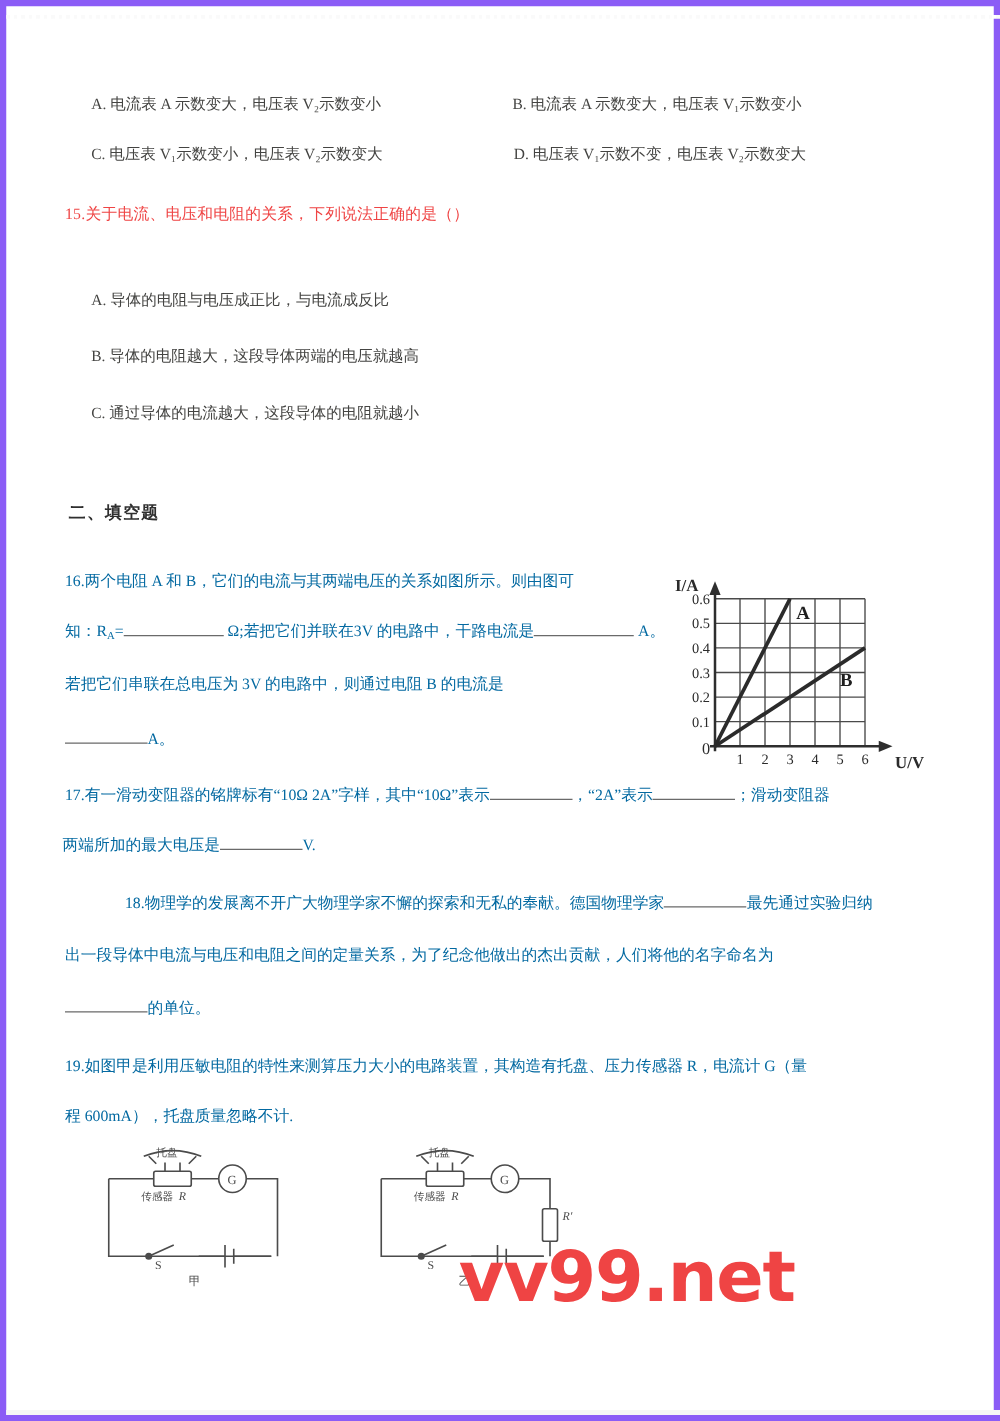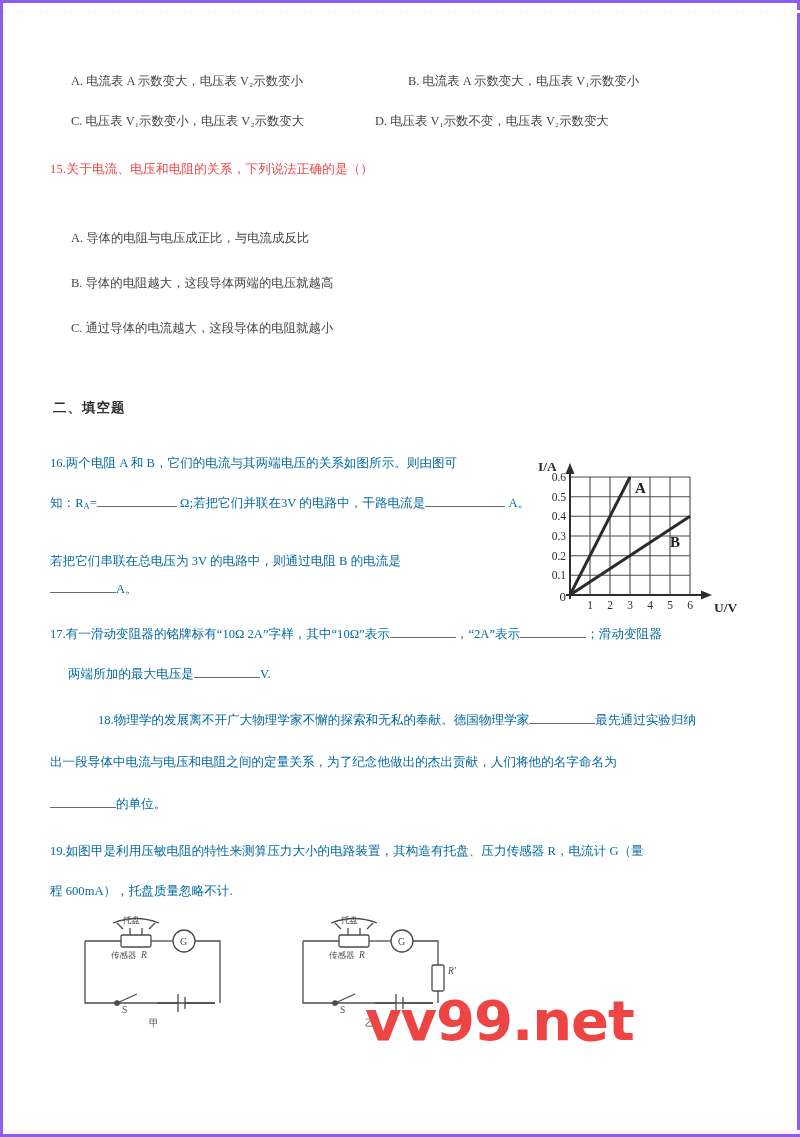--- a/index.html
+++ b/index.html
@@ -15,21 +15,21 @@
     color: #3b3b3b;
     overflow: hidden;
   }
   .page {
     position: absolute;
     left: 0; top: 0;
     width: 800px;
     height: 1137px;
     background: #ffffff;
     box-sizing: border-box;
-    border: 3px solid #8b5cf6;
+    border: 5px solid #8b5cf6;
   }
   
   .perforation {
     position: absolute;
     left: 0; top: 7px;
     width: 800px;
     height: 3px;
     background-image: repeating-linear-gradient(
       to right,
       #fafafa 0px, #fafafa 3px,
@@ -128,39 +128,39 @@
 
 <div class="page">
   <div class="perforation"></div>
   <div class="edge-bottom"></div>
 
   <div class="content">
 
     <div class="blk opt" style="left:68px; top:70px;">A. 电流表 A 示数变大，电压表 V₂示数变小</div>
     <div class="blk opt" style="left:405px; top:70px;">B. 电流表 A 示数变大，电压表 V₁示数变小</div>
     <div class="blk opt" style="left:68px; top:110px;">C. 电压表 V₁示数变小，电压表 V₂示数变大</div>
-    <div class="blk opt" style="left:372px; top:110px;">D. 电压表 V₁示数不变，电压表 V₂示数变大</div>
+    <div class="blk opt" style="left:406px; top:110px;">D. 电压表 V₁示数不变，电压表 V₂示数变大</div>
 
     <div class="blk q-line" style="left:47px; top:160px;">15.关于电流、电压和电阻的关系，下列说法正确的是（）</div>
 
     <div class="blk opt" style="left:68px; top:227px;">A. 导体的电阻与电压成正比，与电流成反比</div>
     <div class="blk opt" style="left:68px; top:272px;">B. 导体的电阻越大，这段导体两端的电压就越高</div>
     <div class="blk opt" style="left:68px; top:317px;">C. 通过导体的电流越大，这段导体的电阻就越小</div>
 
     <div class="blk section-title" style="left:50px; top:396px;">二、填空题</div>
 
     <div class="blk stem" style="left:47px; top:452px;">16.两个电阻 A 和 B，它们的电流与其两端电压的关系如图所示。则由图可</div>
 
     <div class="blk stem" style="left:47px; top:492px;">
       <span>知：R</span><sub>A</sub><span>=</span><span class="fill f-lg"></span>
       <span>Ω;若把它们并联在3V 的电路中，干路电流是</span><span class="fill f-lg"></span>
       <span>A。</span>
     </div>
 
-    <div class="blk stem" style="left:47px; top:534px;margin-top:16px;">若把它们串联在总电压为 3V 的电路中，则通过电阻 B 的电流是</div>
+    <div class="blk stem" style="left:47px; top:534px;">若把它们串联在总电压为 3V 的电路中，则通过电阻 B 的电流是</div>
 
     <div class="blk stem" style="left:47px; top:578px;">
       <span class="fill f-md"></span><span>A。</span>
     </div>
 
     <div class="graph-wrap">
       <svg class="graph-svg" width="215" height="160" viewBox="0 0 215 160">
 
         <g stroke="#4a4a4a" stroke-width="1.1" fill="none">
 
@@ -216,21 +216,21 @@
         </g>
 
         <text x="103" y="38" font-family="Liberation Serif, serif" font-size="15" font-weight="bold" fill="#1f1f1f">A</text>
         <text x="138" y="92" font-family="Liberation Serif, serif" font-size="15" font-weight="bold" fill="#1f1f1f">B</text>
       </svg>
     </div>
 
     <div class="blk stem" style="left:47px; top:623px;">
       <span>17.有一滑动变阻器的铭牌标有“10Ω 2A”字样，其中“10Ω”表示</span><span class="fill f-md"></span><span>，“2A”表示</span><span class="fill f-md"></span><span>；滑动变阻器</span>
     </div>
-    <div class="blk stem" style="left:65px; top:663px;text-align:right;">
+    <div class="blk stem" style="left:45px; top:663px;text-align:right;">
       <span>两端所加的最大电压是</span><span class="fill f-md"></span><span>V.</span>
     </div>
 
     <div class="blk stem" style="left:47px; top:709px;margin-left:48px;">
       <span>18.物理学的发展离不开广大物理学家不懈的探索和无私的奉献。德国物理学家</span><span class="fill f-md"></span><span>最先通过实验归纳</span>
     </div>
     <div class="blk stem" style="left:47px; top:751px;">出一段导体中电流与电压和电阻之间的定量关系，为了纪念他做出的杰出贡献，人们将他的名字命名为</div>
     <div class="blk stem" style="left:47px; top:793px;">
       <span class="fill f-md"></span><span>的单位。</span>
     </div>

